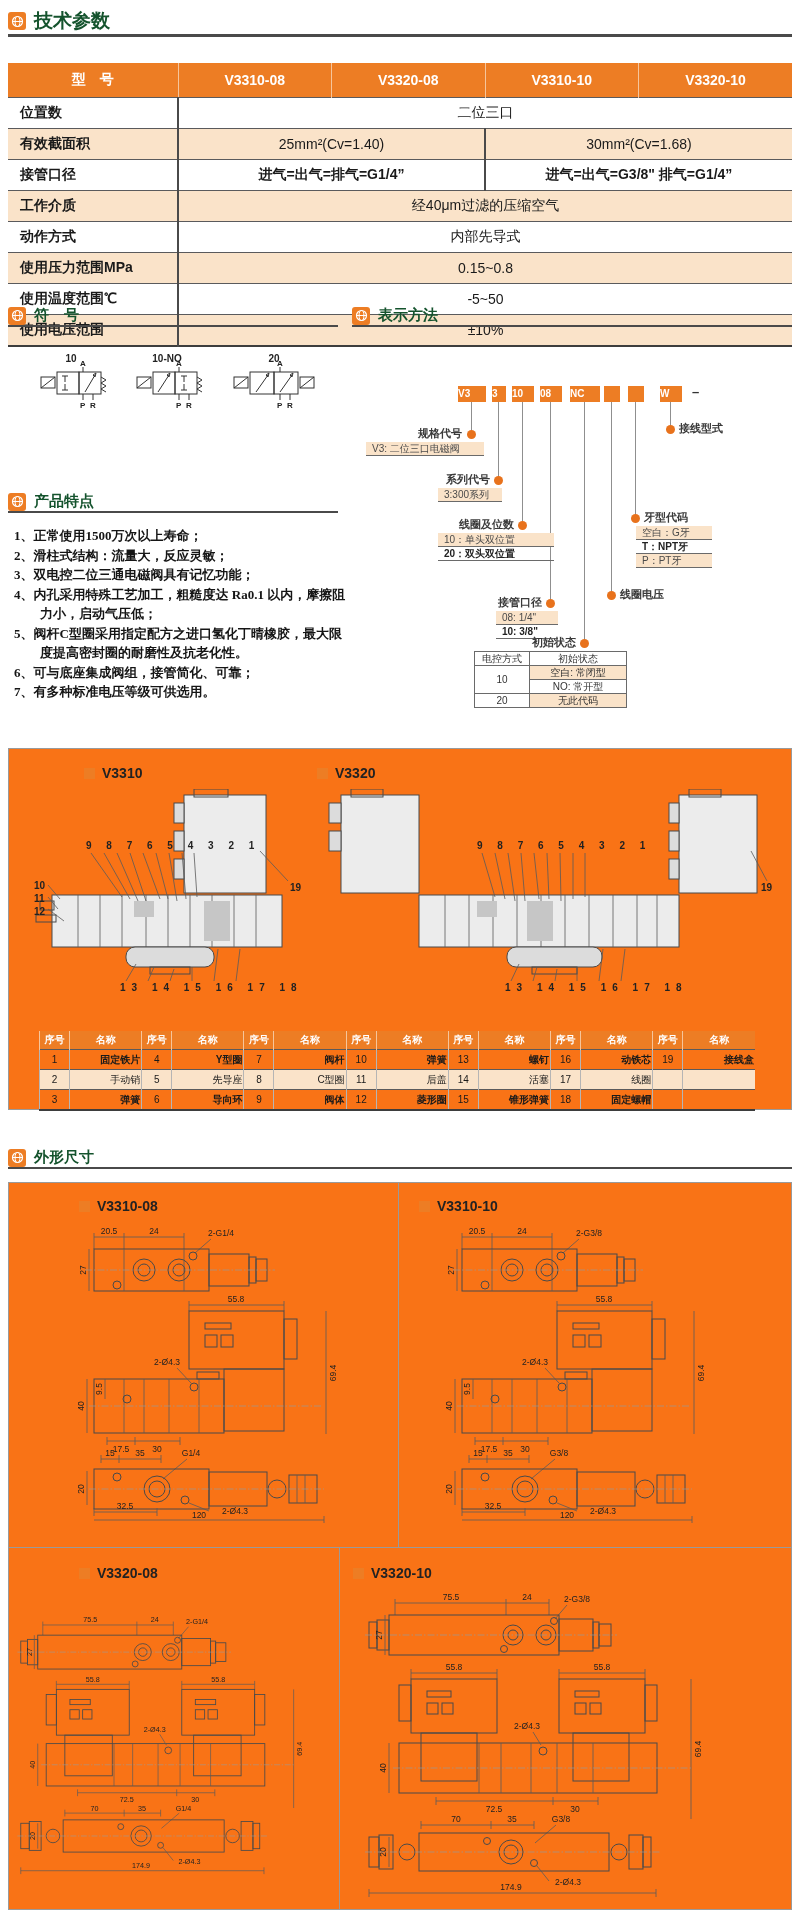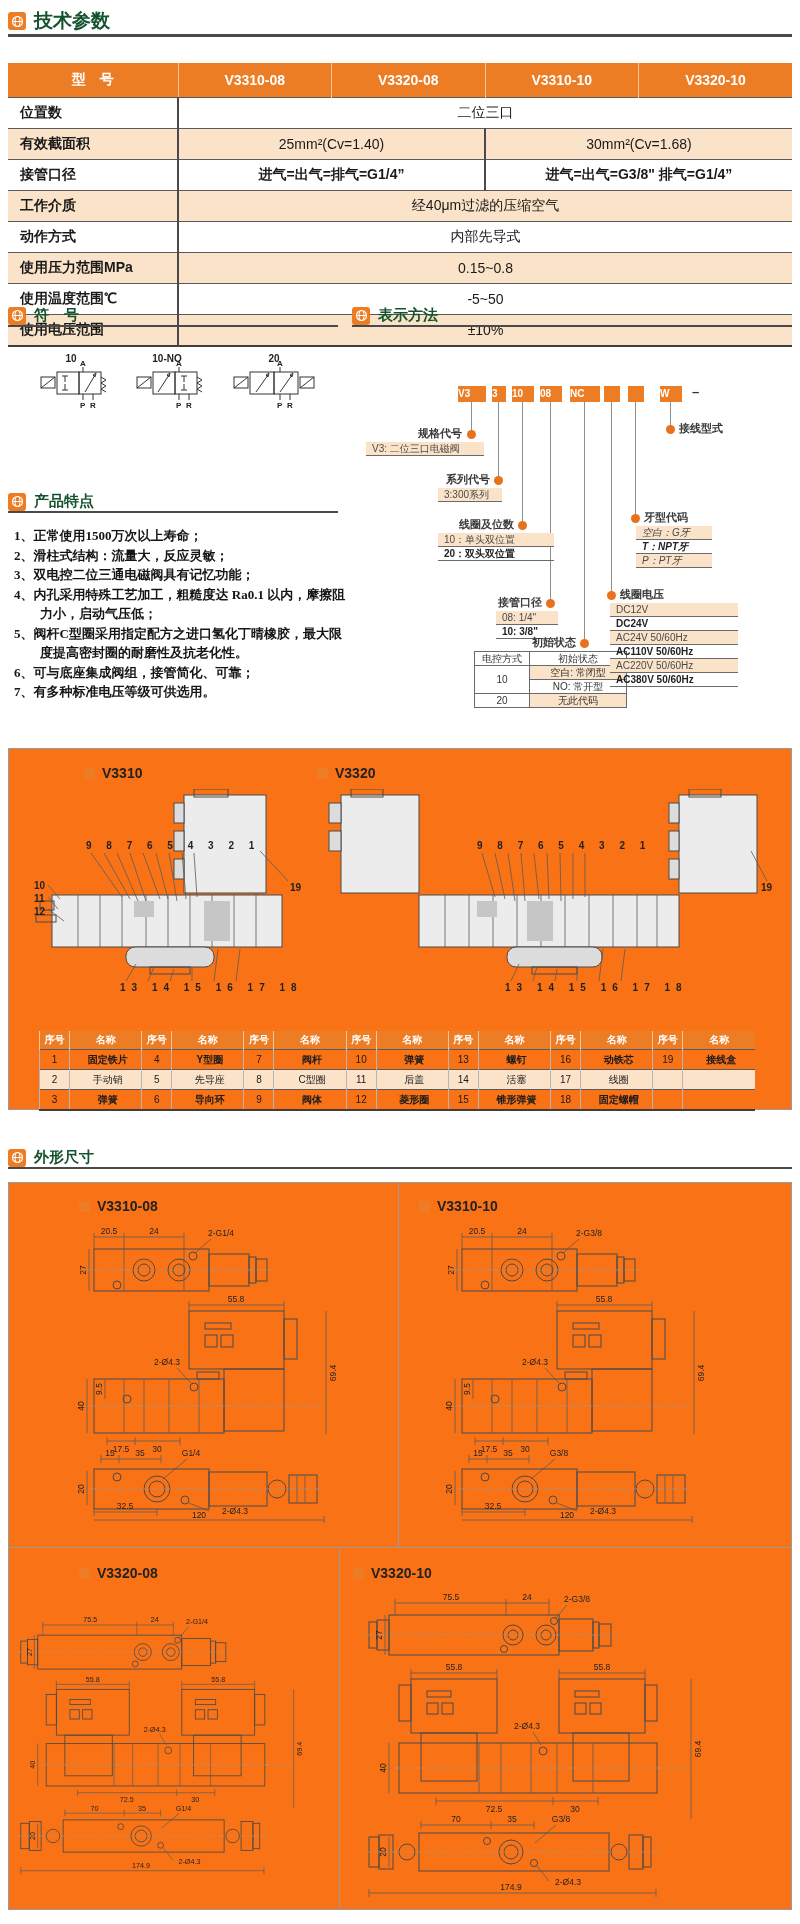--- a/index.html
+++ b/index.html
@@ -52,21 +52,21 @@
   table.mini{position:absolute;border-collapse:collapse;font-size:10px;color:#333;}
   table.mini td{border:1px solid #6a6a6a;padding:1px 4px;text-align:center;line-height:11px;}
   table.mini td.peach{background:#FAE3C9;}
   
   .big-box{position:absolute;border:1px solid #9a9a9a;background:#f97316;}
   
   table.parts{position:absolute;border-collapse:collapse;table-layout:fixed;font-size:10px;
               border-bottom:2px solid #3d3d3d;}
   table.parts th{background:#ED7D24;color:#fff;font-weight:bold;height:16px;border-left:1px solid #f6c59b;}
   table.parts td{height:17px;text-align:center;border-top:1px solid #5a5a5c;border-left:1px solid #b5b5b5;}
-  table.parts td.nm{text-align:center;padding-left:5px;font-weight:bold;}
+  table.parts td.nm{text-align:right;padding-left:5px;font-weight:bold;}
   table.parts tr.peach td{background:#FAE3C9;font-weight:normal;}
   
   .ol{stroke:#4a4a4a;stroke-width:1;fill:none;}
   .fillA{fill:#ececec;}
   .fillB{fill:#dcdcdc;}
   .fillC{fill:#c6c6c6;}
   .dl{stroke:#5a5a5a;stroke-width:0.8;fill:none;}
   .cl{stroke:#9a9a9a;stroke-width:0.7;stroke-dasharray:7 2 1.5 2;fill:none;}
   .dim{font-size:8.5px;fill:#222;text-anchor:middle;}
   .pn{font-size:10px;font-weight:bold;fill:#222;letter-spacing:6px;}
@@ -289,32 +289,24 @@
     </tr>
     <tr>
       <td>20</td>
       <td class="peach">无此代码</td>
     </tr>
   </tbody>
     </table>
 
   <div class="dot" style="left:255px;top:251px;"></div>
   <div class="co-title" style="left:268px;top:247px;">线圈电压</div>
-  <div class="opt-stack" style="left:258px;top:263px;width:128px;">
-    <div class="opt peach">DC12V</div>
-    <div class="opt b">DC24V</div>
-    <div class="opt peach">AC24V  50/60Hz</div>
-    <div class="opt b">AC110V 50/60Hz</div>
-    <div class="opt peach">AC220V 50/60Hz</div>
-    <div class="opt b">AC380V 50/60Hz</div>
-  </div>
 
   <div class="dot" style="left:279px;top:174px;"></div>
   <div class="co-title" style="left:292px;top:170px;">牙型代码</div>
-  <div class="opt-stack" style="left:284px;top:186px;width:76px;font-style:italic;">
+  <div class="opt-stack" style="left:284px;top:186px;width:76px;">
     <div class="opt peach">空白：G牙</div>
     <div class="opt b">T：NPT牙</div>
     <div class="opt peach">P：PT牙</div>
   </div>
 
   <div class="dot" style="left:314px;top:85px;"></div>
   <div class="co-title" style="left:327px;top:81px;">接线型式</div>
 </div>
 
 <div class="sec-head sub" style="left:8px;top:492px;width:330px;">

